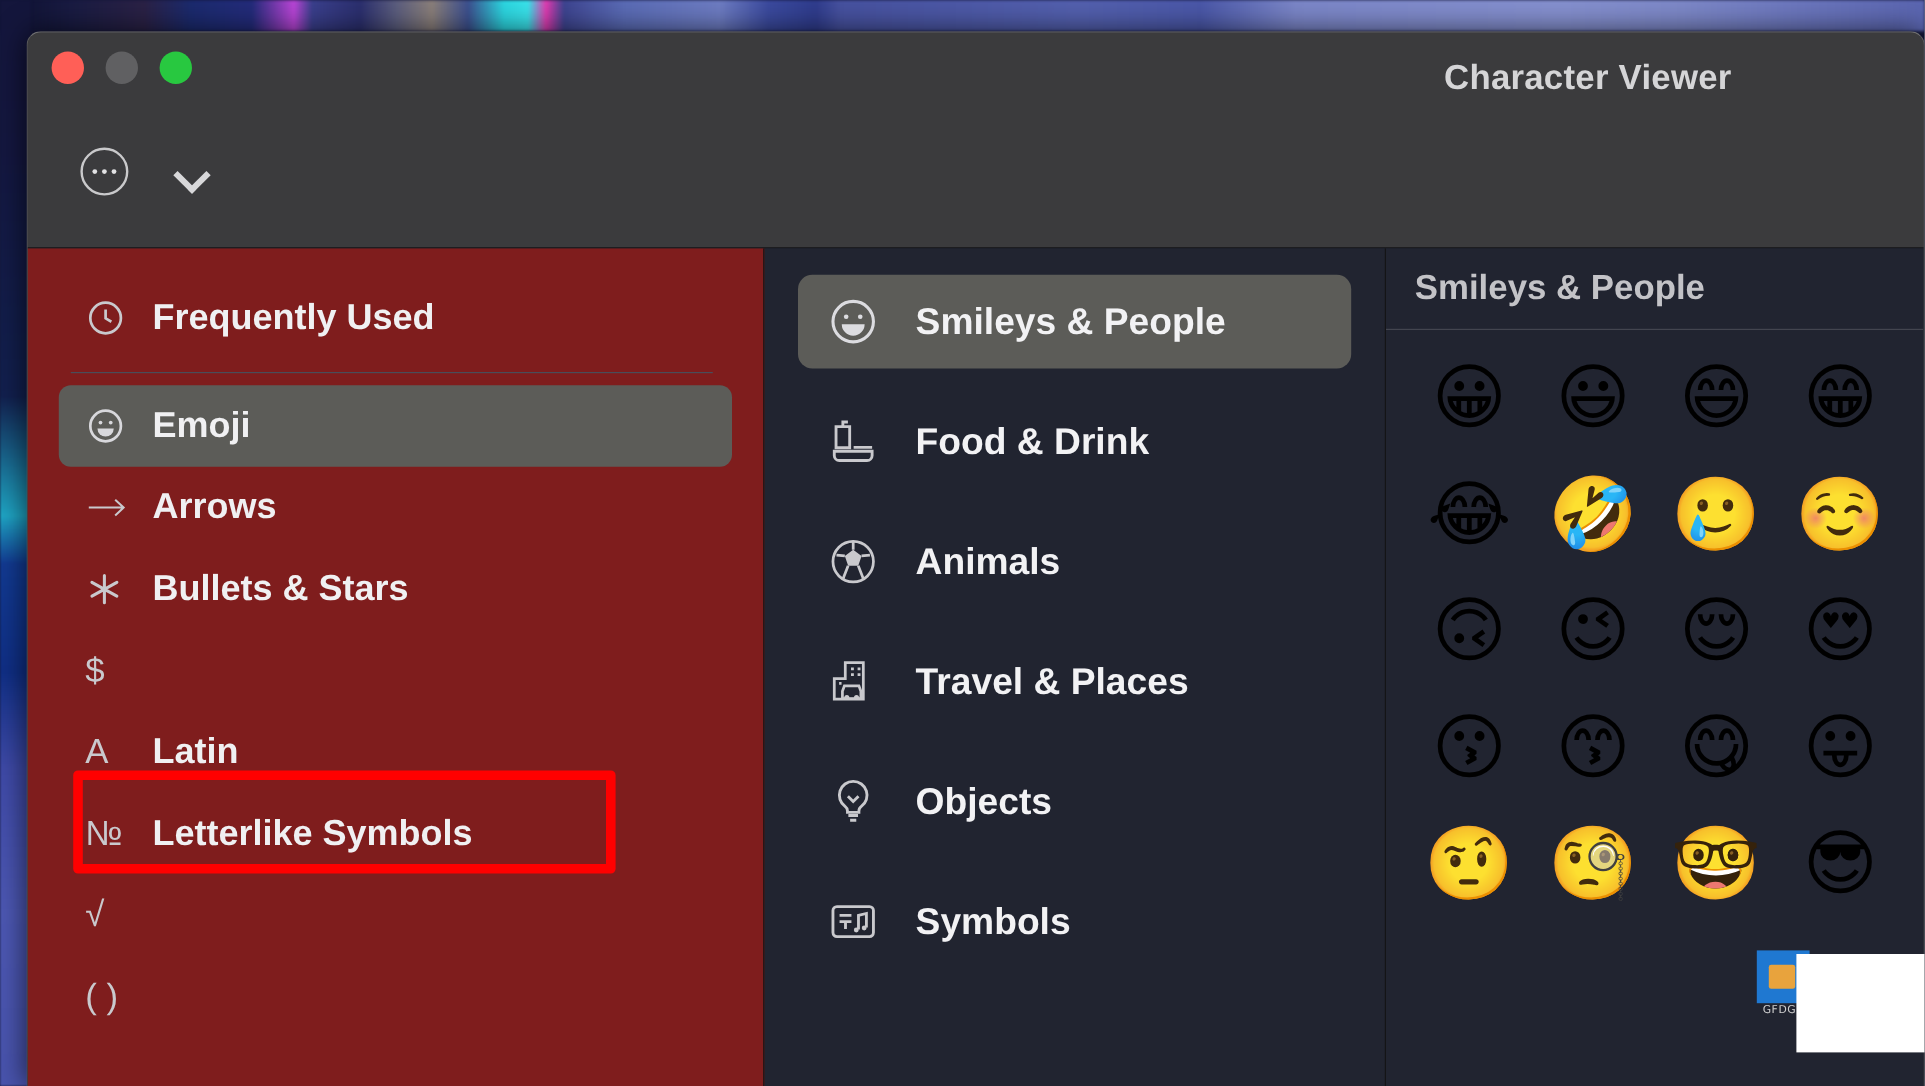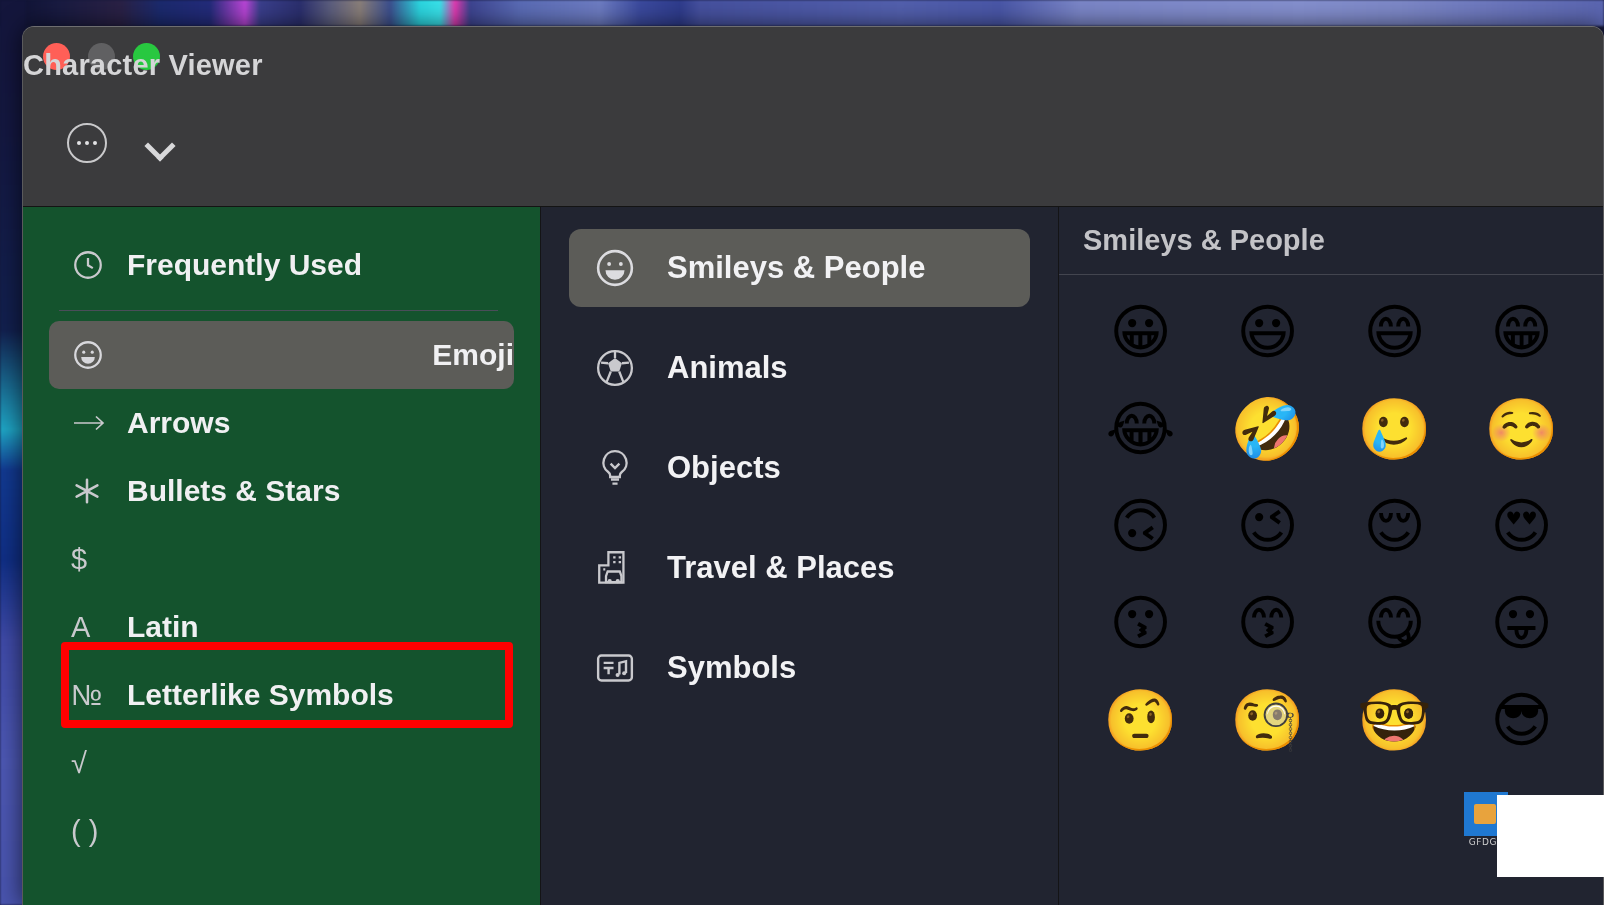--- a/index.html
+++ b/index.html
@@ -86,21 +86,21 @@
     border-radius: 50%;
   }
   .tl-close   { background: #ff5f57; }
   .tl-min     { background: #606062; }
   .tl-max     { background: #28c840; }
 
   #window-title {
     position: absolute;
     left: 0; right: 0;
     top: 22px;
-    text-align: left;
+    text-align: right;
     color: #d5d5d7;
     font-size: 29px;
     font-weight: 600;
     letter-spacing: .2px;
     padding-right: 160px;
   }
 
   #toolbar {
     position: absolute;
     left: 44px;
@@ -141,39 +141,39 @@
   
   #panes {
     display: flex;
     height: 700px;
     background: #212430;
     border-top: 1px solid #141414;
   }
 
   
   #sidebar {
-    width: 518px;
-    background: #14532d;
+    width: 614px;
+    background: #7f1d1d;
     border-right: 1px solid #141416;
     padding-top: 24px;
     position: relative;
     overflow: hidden;
   }
   .side-row {
     display: flex;
     align-items: center;
     height: 68px;
     margin: 0 26px;
     padding-left: 22px;
     border-radius: 10px;
     color: #f0f0f2;
     font-size: 30px;
     font-weight: 600;
   }
-  .side-row.selected { background: #5c5c58; justify-content: space-between; }
+  .side-row.selected { background: #5c5c58; }
   .side-ico {
     width: 56px;
     flex: 0 0 56px;
     display: flex;
     align-items: center;
     justify-content: flex-start;
     color: #c9c9cd;
     font-size: 29px;
     font-weight: 400;
   }
@@ -402,54 +402,65 @@
               <circle cx="12" cy="12" r="9.2"></circle>
               <circle cx="8.8" cy="9.8" r="1.05" fill="#dcdce0" stroke="none"></circle>
               <circle cx="15.2" cy="9.8" r="1.05" fill="#dcdce0" stroke="none"></circle>
               <path d="M6.8 13.2h10.4a5.2 5.2 0 0 1-10.4 0z" fill="#dcdce0" stroke="none"></path>
             </svg>
           </span>
           <span>Smileys &amp; People</span>
         </div>
 
 
+        <div class="cat-row">
+          <span class="cat-ico">
+            <svg width="44" height="44" viewBox="0 0 24 24" fill="none" stroke="#c9c9cd" stroke-width="1.3">
+              <path d="M4.2 5.2h6.2v9.6H4.2z"></path>
+              <path d="M7.3 5.2V3.1h2.3"></path>
+              <path d="M3.4 16.4h17.2v1.9a2.3 2.3 0 0 1-2.3 2.3H5.7a2.3 2.3 0 0 1-2.3-2.3z"></path>
+              <path d="M12.2 14.6h8.4"></path>
+            </svg>
+          </span>
+          <span>Food &amp; Drink</span>
+        </div>
 
         <div class="cat-row">
           <span class="cat-ico">
             <svg width="44" height="44" viewBox="0 0 24 24" fill="none" stroke="#c9c9cd" stroke-width="1.25">
               <circle cx="12" cy="12" r="9.2"></circle>
               <path d="M12 6.6 8.2 9.4l1.5 4.5h4.6l1.5-4.5z" fill="#c9c9cd" stroke="none"></path>
               <path d="M12 2.9v3.7M4.4 9.1l3.8.3M19.6 9.1l-3.8.3M7.3 20l2.4-6.1M16.7 20l-2.4-6.1"></path>
             </svg>
           </span>
           <span>Animals</span>
-        </div>
-
-        <div class="cat-row">
-          <span class="cat-ico">
-            <svg width="44" height="44" viewBox="0 0 24 24" fill="none" stroke="#c9c9cd" stroke-width="1.3">
-              <path d="M12 2.8a6.3 6.3 0 0 0-3.7 11.4c.7.5 1.1 1.3 1.1 2.1v.6h5.2v-.6c0-.8.4-1.6 1.1-2.1A6.3 6.3 0 0 0 12 2.8z"></path>
-              <path d="M9.8 18.3h4.4M10.6 20.5h2.8"></path>
-              <path d="M9.6 9.6 12 12l2.4-2.4"></path>
-            </svg>
-          </span>
-          <span>Objects</span>
         </div>
 
         <div class="cat-row">
           <span class="cat-ico">
             <svg width="44" height="44" viewBox="0 0 24 24" fill="none" stroke="#c9c9cd" stroke-width="1.25">
               <path d="M8.4 3.4h8.2v16.6H3.4v-9.4h5z"></path>
               <path d="M11 6.2h1.3M14 6.2h1.3M11 8.8h1.3M14 8.8h1.3M5.6 12.8h1.1"></path>
               <path d="M7.1 16.4 8 13.9h6.6l.9 2.5v3.3H7.1z"></path>
               <circle cx="9.1" cy="19.2" r="1.15" fill="#c9c9cd" stroke="none"></circle>
               <circle cx="13.5" cy="19.2" r="1.15" fill="#c9c9cd" stroke="none"></circle>
             </svg>
           </span>
           <span>Travel &amp; Places</span>
+        </div>
+
+        <div class="cat-row">
+          <span class="cat-ico">
+            <svg width="44" height="44" viewBox="0 0 24 24" fill="none" stroke="#c9c9cd" stroke-width="1.3">
+              <path d="M12 2.8a6.3 6.3 0 0 0-3.7 11.4c.7.5 1.1 1.3 1.1 2.1v.6h5.2v-.6c0-.8.4-1.6 1.1-2.1A6.3 6.3 0 0 0 12 2.8z"></path>
+              <path d="M9.8 18.3h4.4M10.6 20.5h2.8"></path>
+              <path d="M9.6 9.6 12 12l2.4-2.4"></path>
+            </svg>
+          </span>
+          <span>Objects</span>
         </div>
 
         <div class="cat-row">
           <span class="cat-ico">
             <svg width="44" height="44" viewBox="0 0 24 24" fill="none" stroke="#c9c9cd" stroke-width="1.3">
               <rect x="2.8" y="5.2" width="18.4" height="13.6" rx="1.8"></rect>
               <path d="M5.8 9.2h5.4M5.8 12h5.4M8.5 12v3.4"></path>
               <path d="M14.4 15.6V9.2l3.6-.9v6.4"></path>
               <circle cx="13.4" cy="15.8" r="1.1" fill="#c9c9cd" stroke="none"></circle>
               <circle cx="17" cy="14.9" r="1.1" fill="#c9c9cd" stroke="none"></circle>

